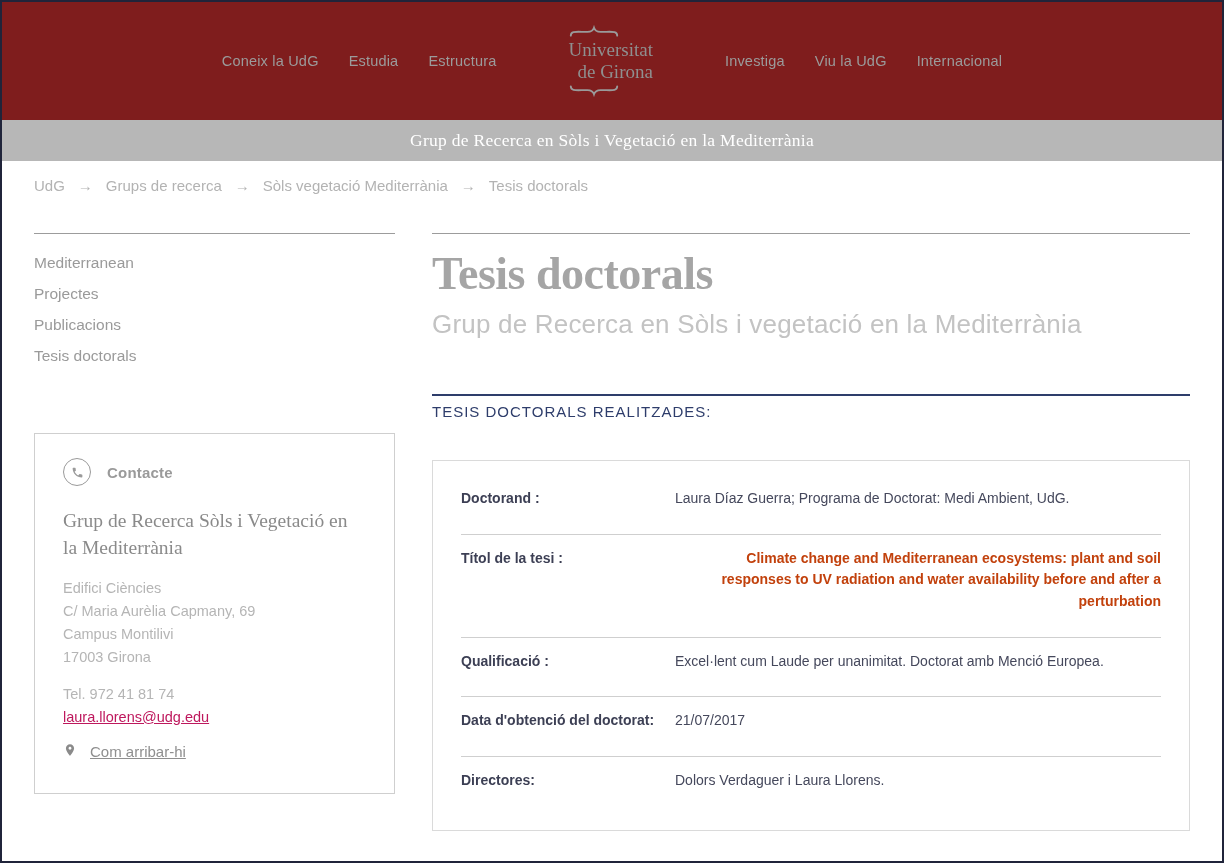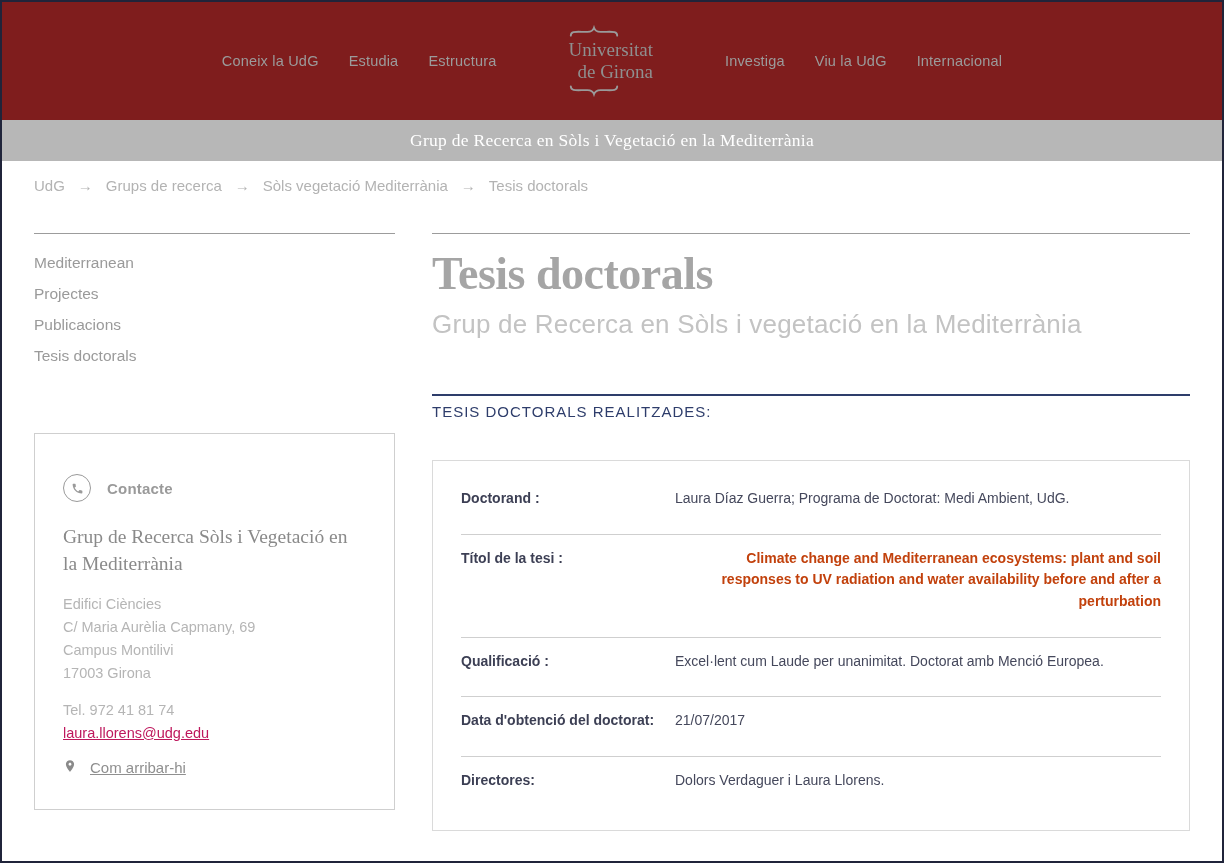--- a/index.html
+++ b/index.html
@@ -34,21 +34,21 @@
   .content { display:flex; padding:0 32px; align-items:flex-start; }
   .sidebar { width:361px; flex:none; }
   .main { flex:1; margin-left:37px; min-width:0; }
   .rule { border-top:1px solid #9c9c9c; margin-top:23px; }
 
   
   .side-menu { list-style:none; margin:13px 0 0; padding:0; }
   .side-menu li { padding:6.5px 0; font-size:15.5px; color:#9a9a9a; cursor:pointer; }
 
   
-  .contact-box { margin-top:62px; border:1px solid #cfcfcf; padding:40px 28px 30px; background:#fff; }
+  .contact-box { margin-top:62px; border:1px solid #cfcfcf; padding:24px 28px 30px; background:#fff; }
   .contact-header { display:flex; align-items:center; gap:16px; }
   .phone-circle { width:28px; height:28px; border:1.5px solid #9a9a9a; border-radius:50%; flex:none;
                   display:flex; align-items:center; justify-content:center; }
   .contact-heading { color:#9a9a9a; font-size:15px; font-weight:bold; letter-spacing:.2px; }
   .group-name { font-family:"Liberation Serif", serif; font-size:19.5px; line-height:1.38; color:#8a8a8a; margin-top:22px; }
   .address { margin-top:15px; font-size:14.5px; line-height:23px; color:#b5b5b5; }
   .tel-block { margin-top:14px; font-size:14.5px; line-height:23px; color:#b5b5b5; }
   .email-link { color:#be185d; text-decoration:underline; cursor:pointer; }
   .directions { margin-top:12px; display:flex; align-items:center; gap:13px; }
   .directions a { color:#8f8f8f; font-size:15px; text-decoration:underline; cursor:pointer; }

